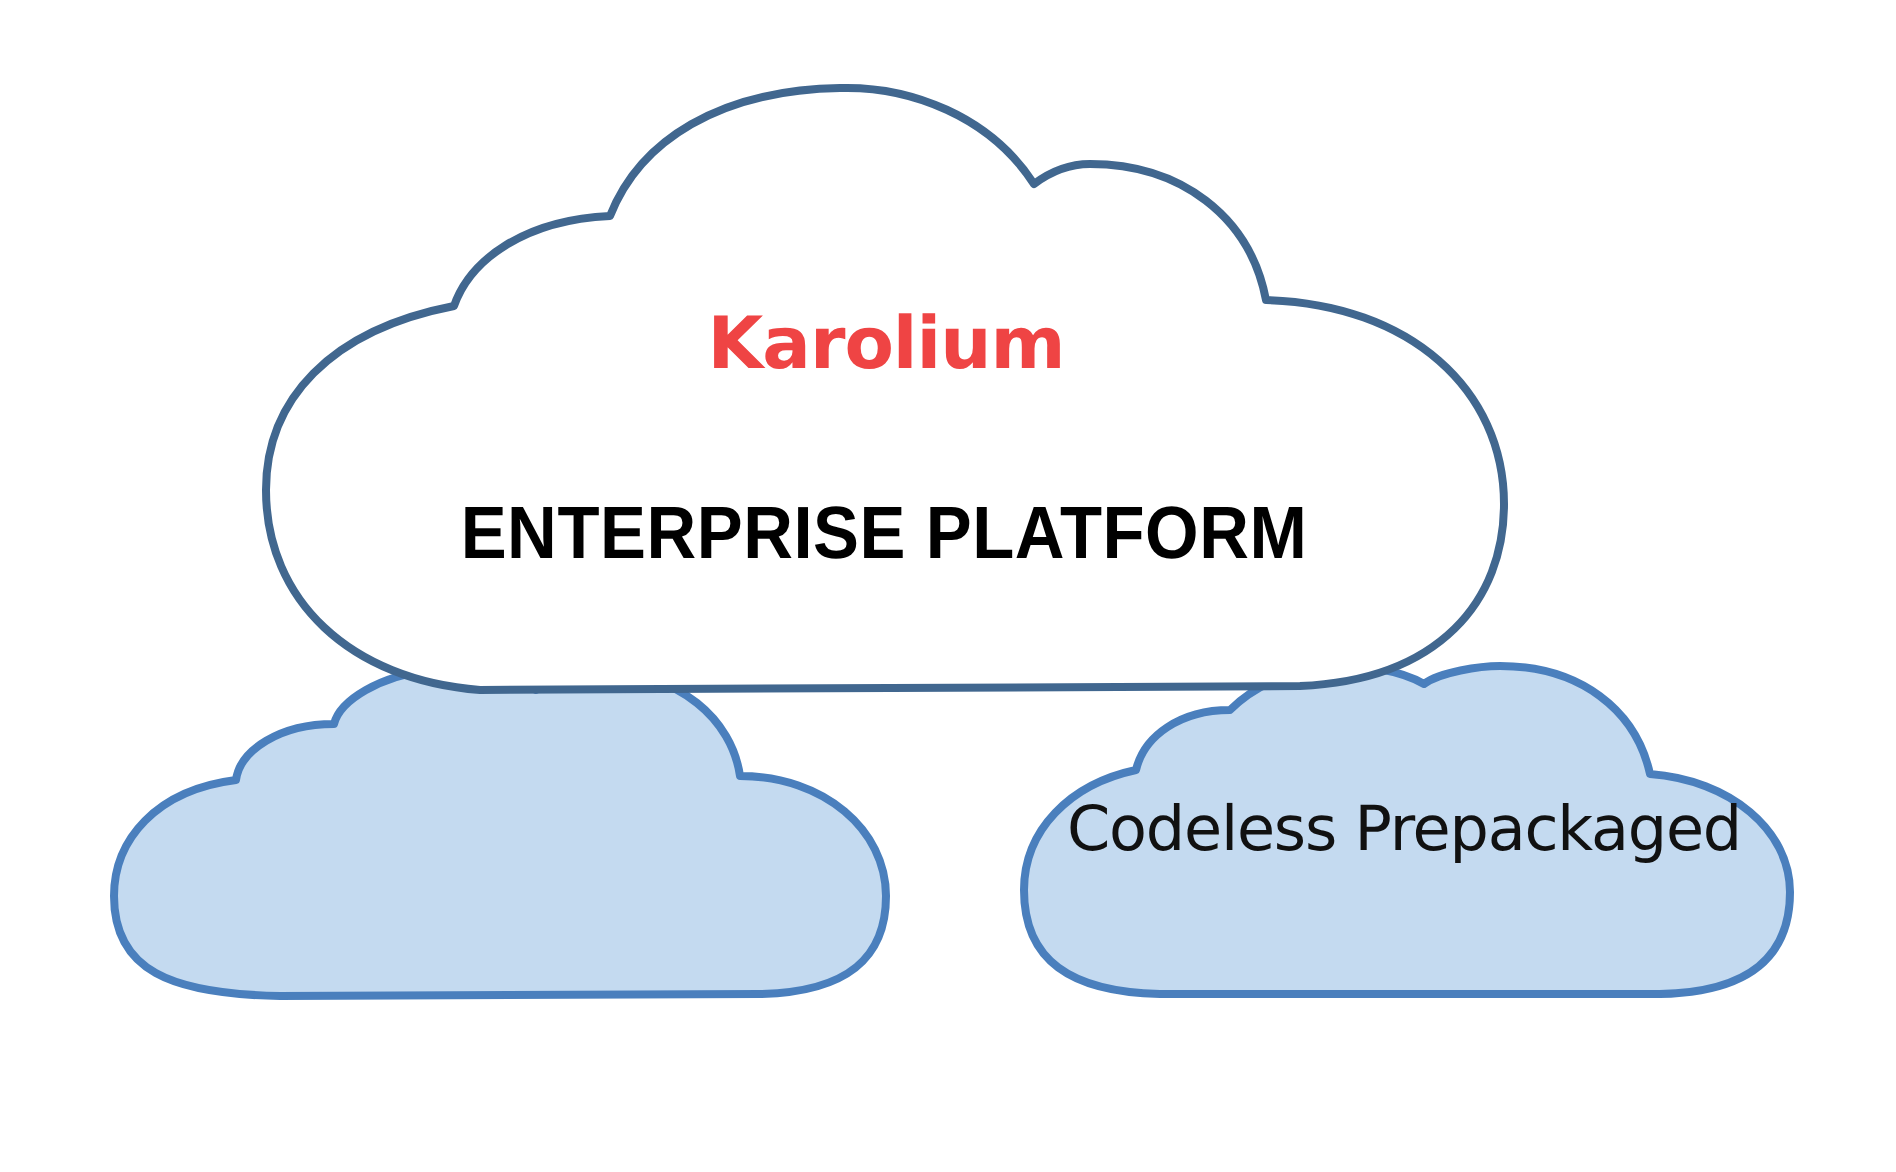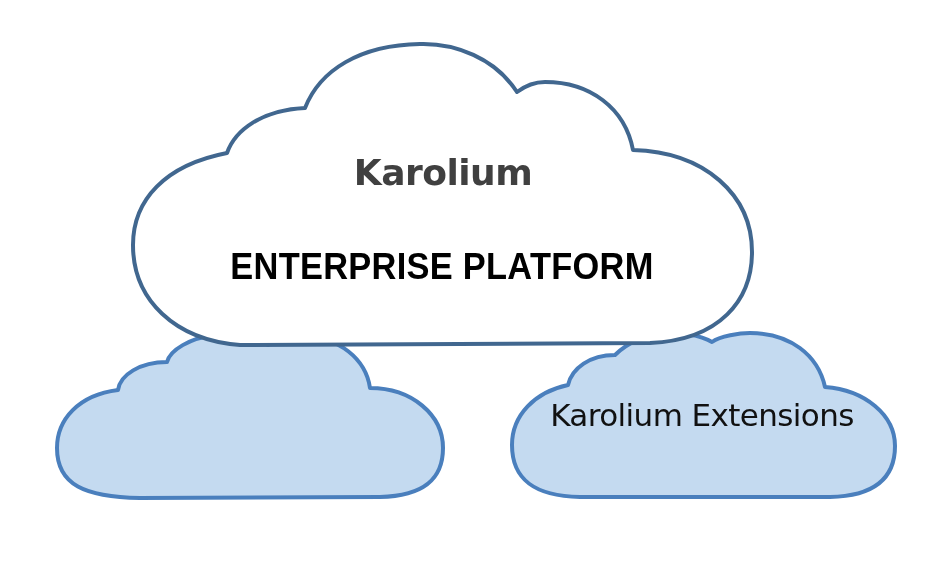--- a/index.html
+++ b/index.html
@@ -52,21 +52,21 @@
          C 720 340, 752 300, 752 252
          C 752 195, 705 152, 633 150
          C 625 108, 590 82, 545 82
          C 535 82, 525 86, 517 92
          C 495 58, 455 43, 420 44
          C 360 45, 320 70, 305 108
          C 262 110, 235 130, 227 153 Z" style="stroke: rgb(65, 103, 143); fill: rgb(255, 255, 255);"></path>
   </g>
 </svg>
 
-<div class="txt brand" style="color: #404040;">Karolium</div>
+<div class="txt brand" style="color: #ef4444;">Karolium</div>
 <div class="txt platform">ENTERPRISE PLATFORM</div>
 
 <div class="txt sub sub-left">
 </div>
 
 <div class="txt sub sub-right">
-  <div>Karolium Extensions</div>
+  <div>Codeless Prepackaged</div>
 </div>
 
 </body></html>

